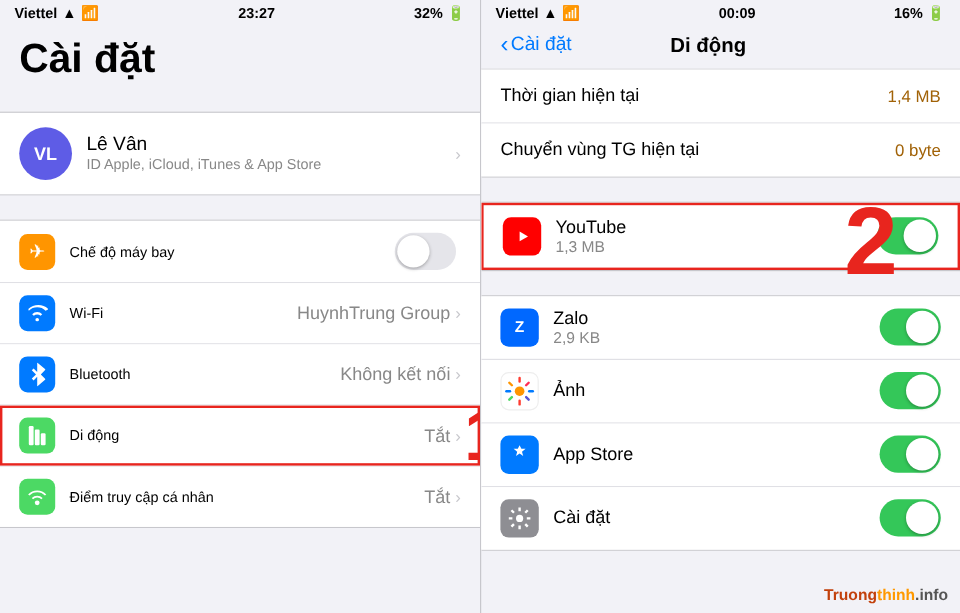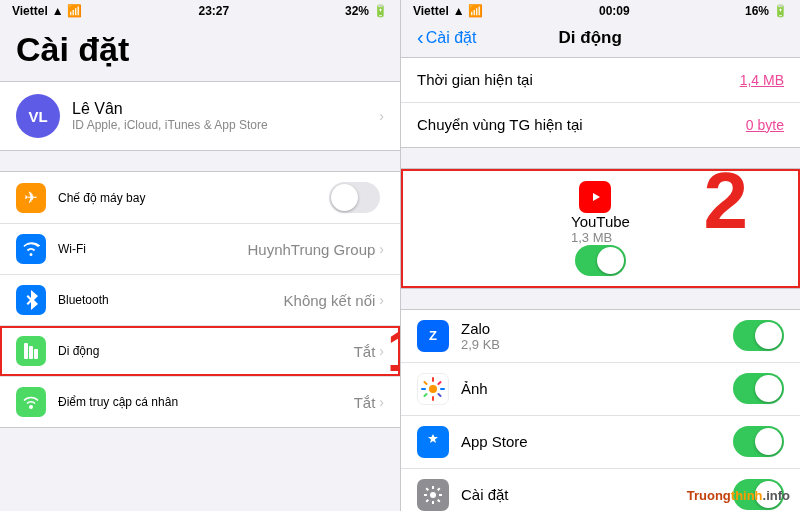--- a/index.html
+++ b/index.html
@@ -41,21 +41,21 @@
       padding: 8px 16px 12px 16px;
       color: #000;
     }
 
     
     .profile-row {
       display: flex;
       align-items: center;
       background: #fff;
       padding: 12px 16px;
-      margin: 0 0 0 0;
+      margin: 12px 0 0 0;
       border-top: 0.5px solid #c7c7cc;
       border-bottom: 0.5px solid #c7c7cc;
     }
     .avatar {
       width: 44px;
       height: 44px;
       border-radius: 50%;
       background: #5e5ce6;
       display: flex;
       align-items: center;
@@ -202,21 +202,21 @@
       align-items: center;
       padding: 12px 16px;
       border-bottom: 0.5px solid #e0e0e5;
       background: #fff;
       min-height: 44px;
       position: relative;
     }
     .right-row:last-child { border-bottom: none; }
 
     .right-row-label { flex: 1; font-size: 15px; color: #000; line-height: 1.3; }
-    .right-row-value { font-size: 14px; color: #ec4899; text-decoration: underline; }
+    .right-row-value { font-size: 14px; color: #a16207; }
 
     .app-row {
       display: flex;
       align-items: center;
       padding: 10px 16px;
       border-bottom: 0.5px solid #e0e0e5;
       background: #fff;
       min-height: 52px;
       position: relative;
     }
@@ -420,21 +420,21 @@
       <div class="right-row">
         <span class="right-row-label">Chuyển vùng TG hiện tại</span>
         <span class="right-row-value">0 byte</span>
       </div>
     </div>
 
     <div class="section-gap"></div>
 
     <div class="right-section" style="position:relative;">
 
-      <div class="app-row" style="border:2.5px solid #e8251e; position:relative;flex-direction:column;">
+      <div class="app-row" style="border:2.5px solid #e8251e; position:relative;">
         <div class="app-icon" style="background:#ff0000;">
           <svg width="20" height="14" viewBox="0 0 20 14">
             <rect x="0" y="0" width="20" height="14" rx="3" fill="#ff0000"></rect>
             <polygon points="8,3 15,7 8,11" fill="white"></polygon>
           </svg>
         </div>
         <div class="app-info">
           <div class="app-name">YouTube</div>
           <div class="app-size">1,3 MB</div>
         </div>

